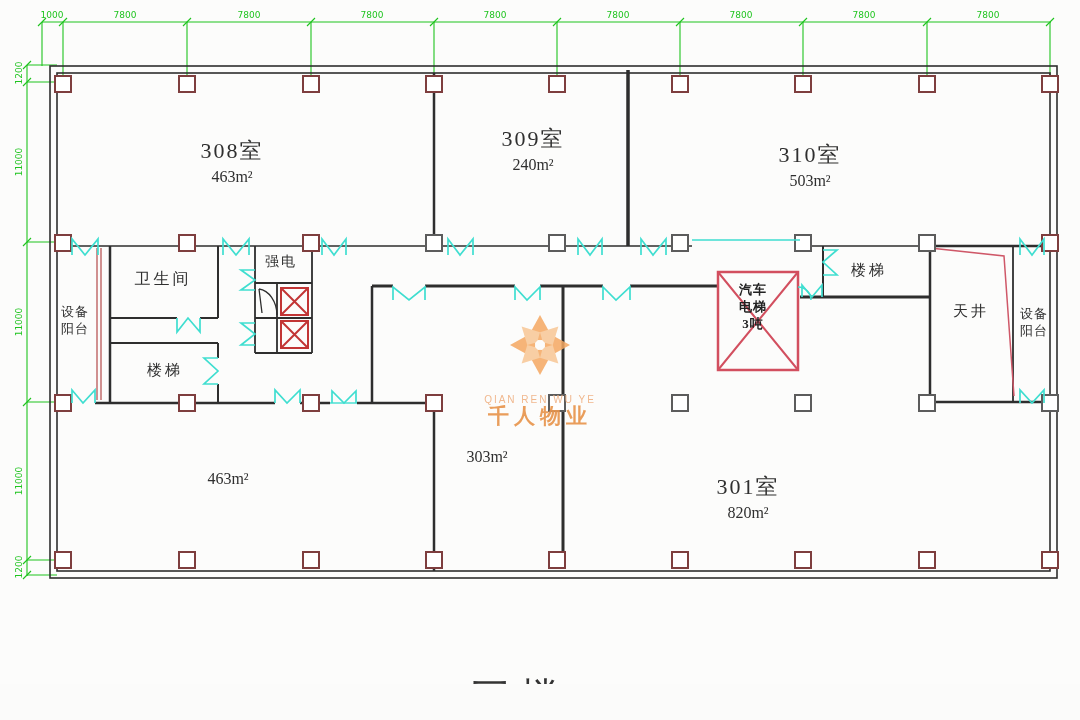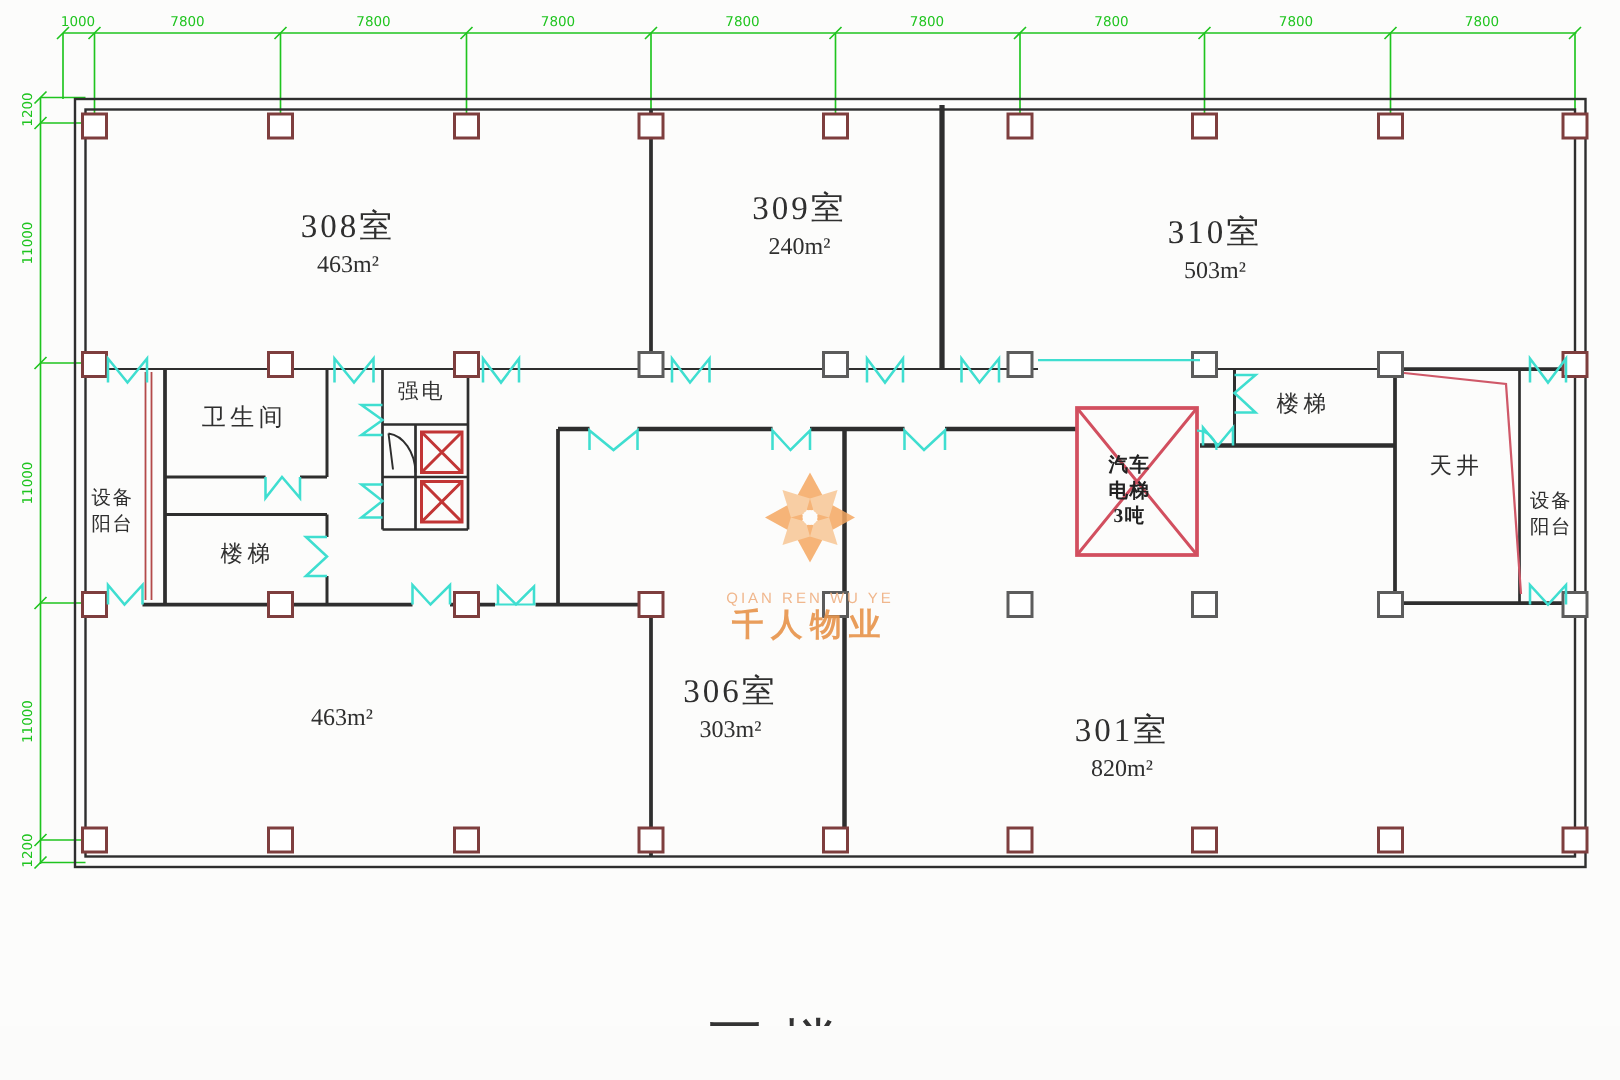--- a/index.html
+++ b/index.html
@@ -3,21 +3,21 @@
 <meta charset="utf-8">
 <style>
   html,body{margin:0;padding:0;background:#fbfbfa;}
   #stage{position:relative;width:1080px;height:684px;background:#fcfcfb;overflow:hidden;
          font-family:"Liberation Serif","DejaVu Serif",serif;}
   #plan-svg{position:absolute;left:0;top:0;}
   .lbl{position:absolute;text-align:center;color:#2f2f2f;line-height:1.35;}
   .room .nm{font-size:22px;letter-spacing:2px;}
   .room .ar{font-size:16px;}
   .small{font-size:15px;letter-spacing:3px;}
-  .tiny2{font-size:13px;line-height:1.32;letter-spacing:1px;margin-top:20px;}
+  .tiny2{font-size:13px;line-height:1.32;letter-spacing:1px;}
   .dimt{position:absolute;width:40px;text-align:center;font-size:9px;color:#1fc41f;
         font-family:"DejaVu Sans",sans-serif;}
   .diml{position:absolute;width:44px;height:12px;text-align:center;font-size:9px;color:#1fc41f;
         font-family:"DejaVu Sans",sans-serif;transform:rotate(-90deg);}
   .wm-name{position:absolute;left:480px;top:372px;width:120px;text-align:center;
            font-size:21px;font-weight:bold;color:#e8964e;letter-spacing:5px;opacity:.92;margin-top:30px;}
   .wm-sub{position:absolute;left:480px;top:394px;width:120px;text-align:center;
           font-size:10px;color:#f0b488;letter-spacing:2px;opacity:.95;
           font-family:"Liberation Sans",sans-serif;}
   .title{position:absolute;left:420px;top:670px;width:200px;text-align:center;
@@ -193,21 +193,20 @@
     <div class="ar">240m²</div>
   </div>
   <div class="lbl room" style="left:740px;top:140px;width:140px">
     <div class="nm">310室</div>
     <div class="ar">503m²</div>
   </div>
   <div class="lbl room" style="left:158px;top:468px;width:140px">
     <div class="ar">463m²</div>
   </div>
   <div class="lbl room" style="left:417px;top:446px;width:140px">
-    <div class="nm">306室</div>
     <div class="ar">303m²</div>
   </div>
   <div class="lbl room" style="left:678px;top:472px;width:140px">
     <div class="nm">301室</div>
     <div class="ar">820m²</div>
   </div>
 
   <div class="lbl small" style="left:118px;top:268px;width:90px;font-size:16px">卫生间</div>
   <div class="lbl" style="left:251px;top:253px;width:60px;font-size:14px;letter-spacing:2px">强电</div>
   <div class="lbl small" style="left:125px;top:360px;width:80px">楼梯</div>

